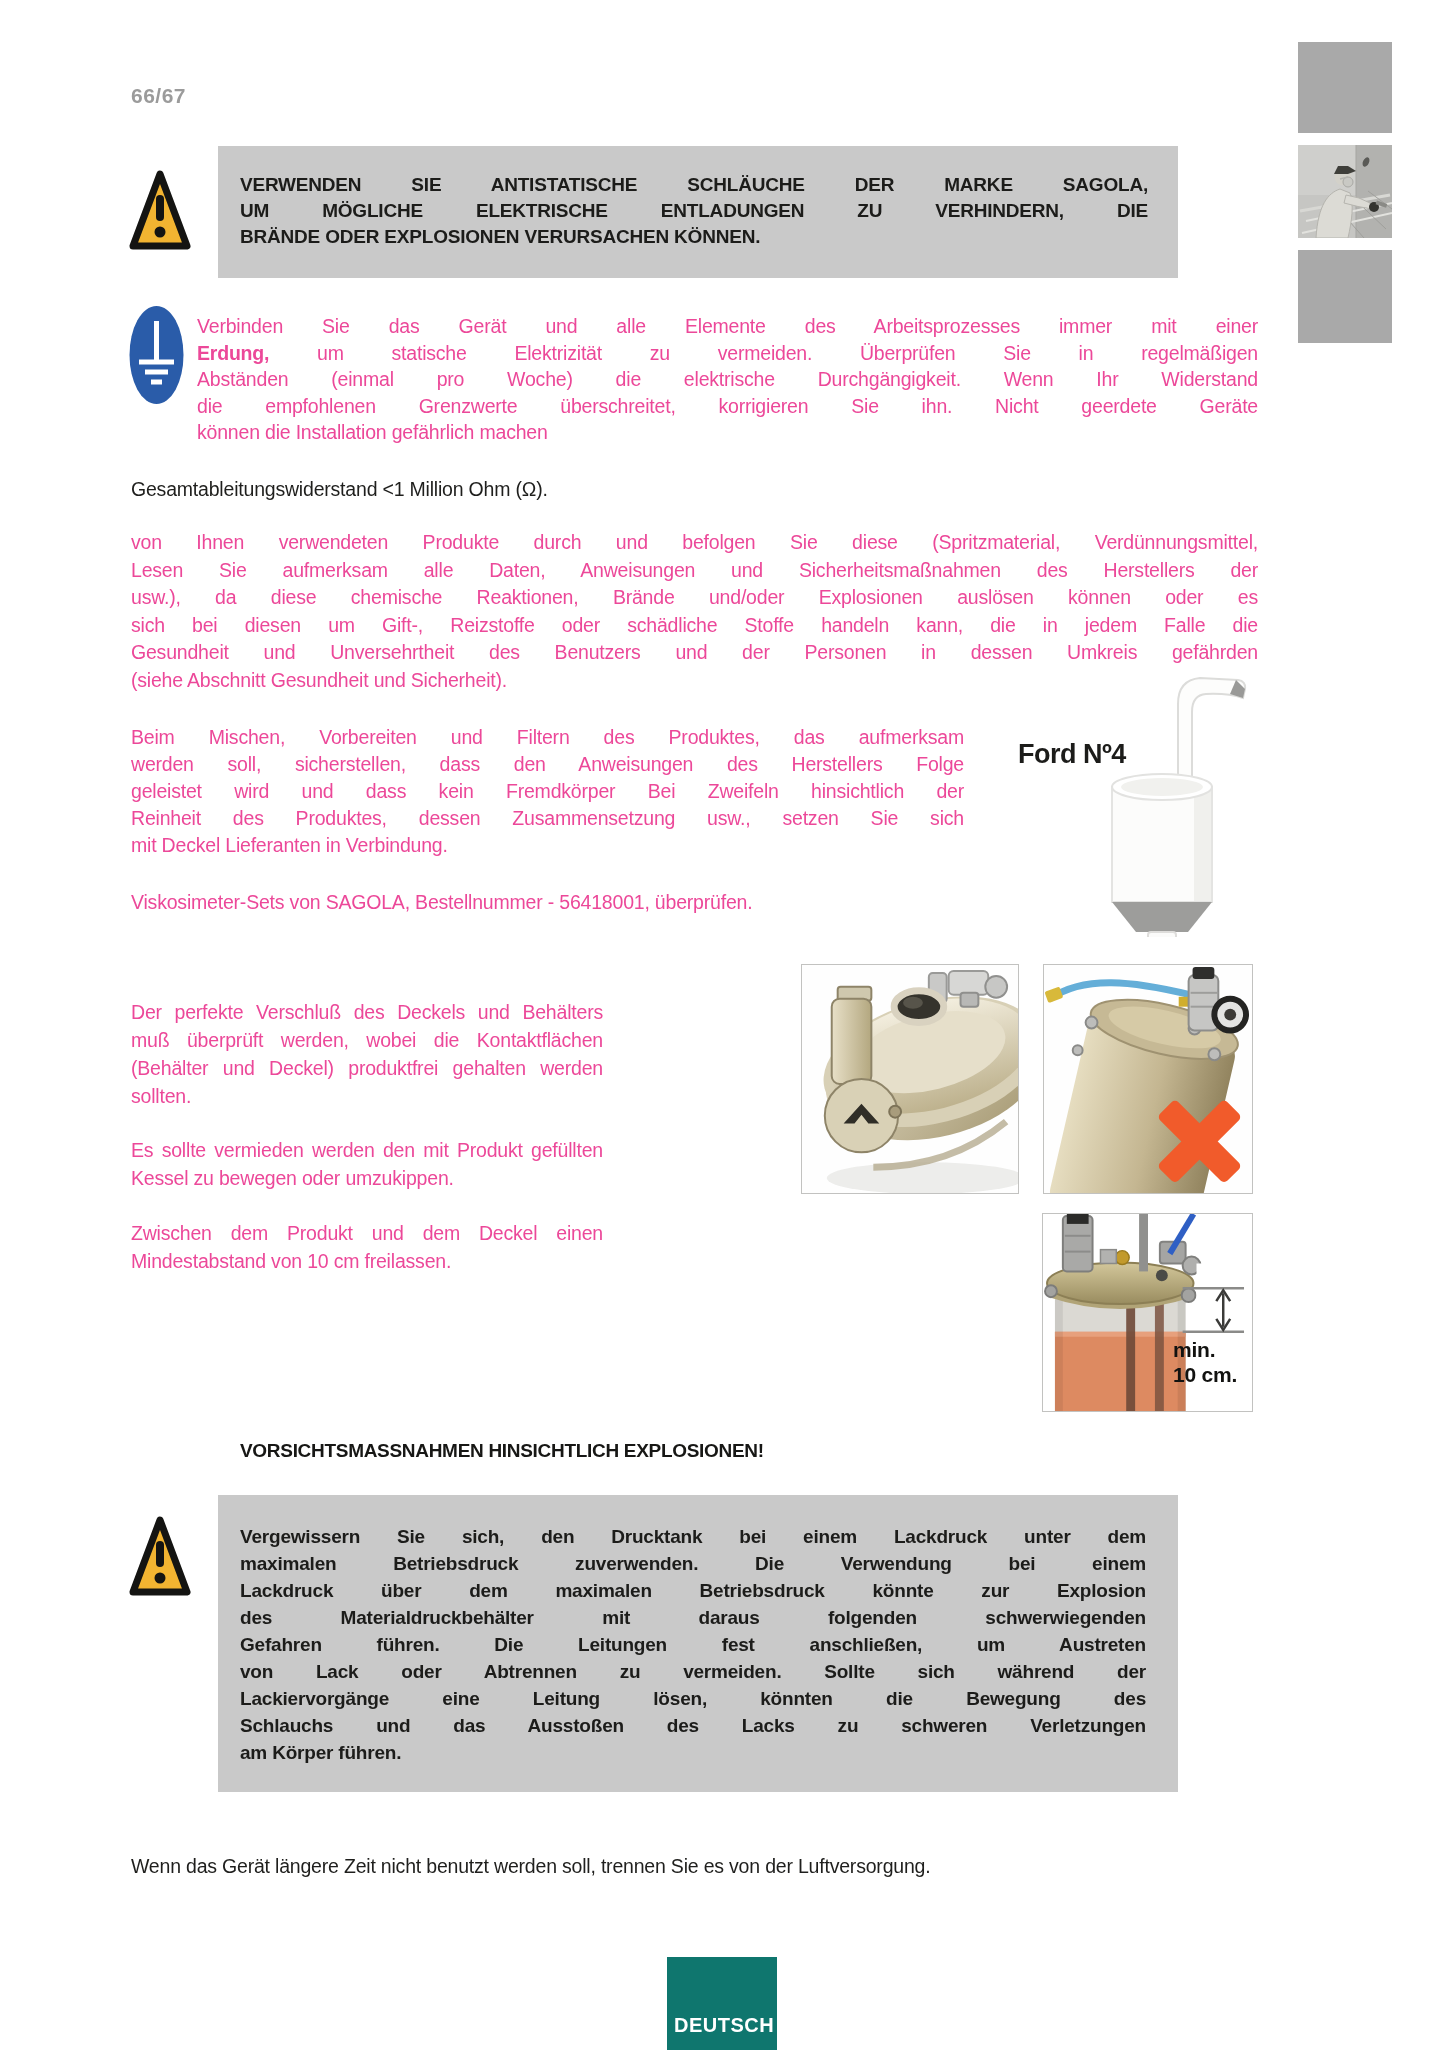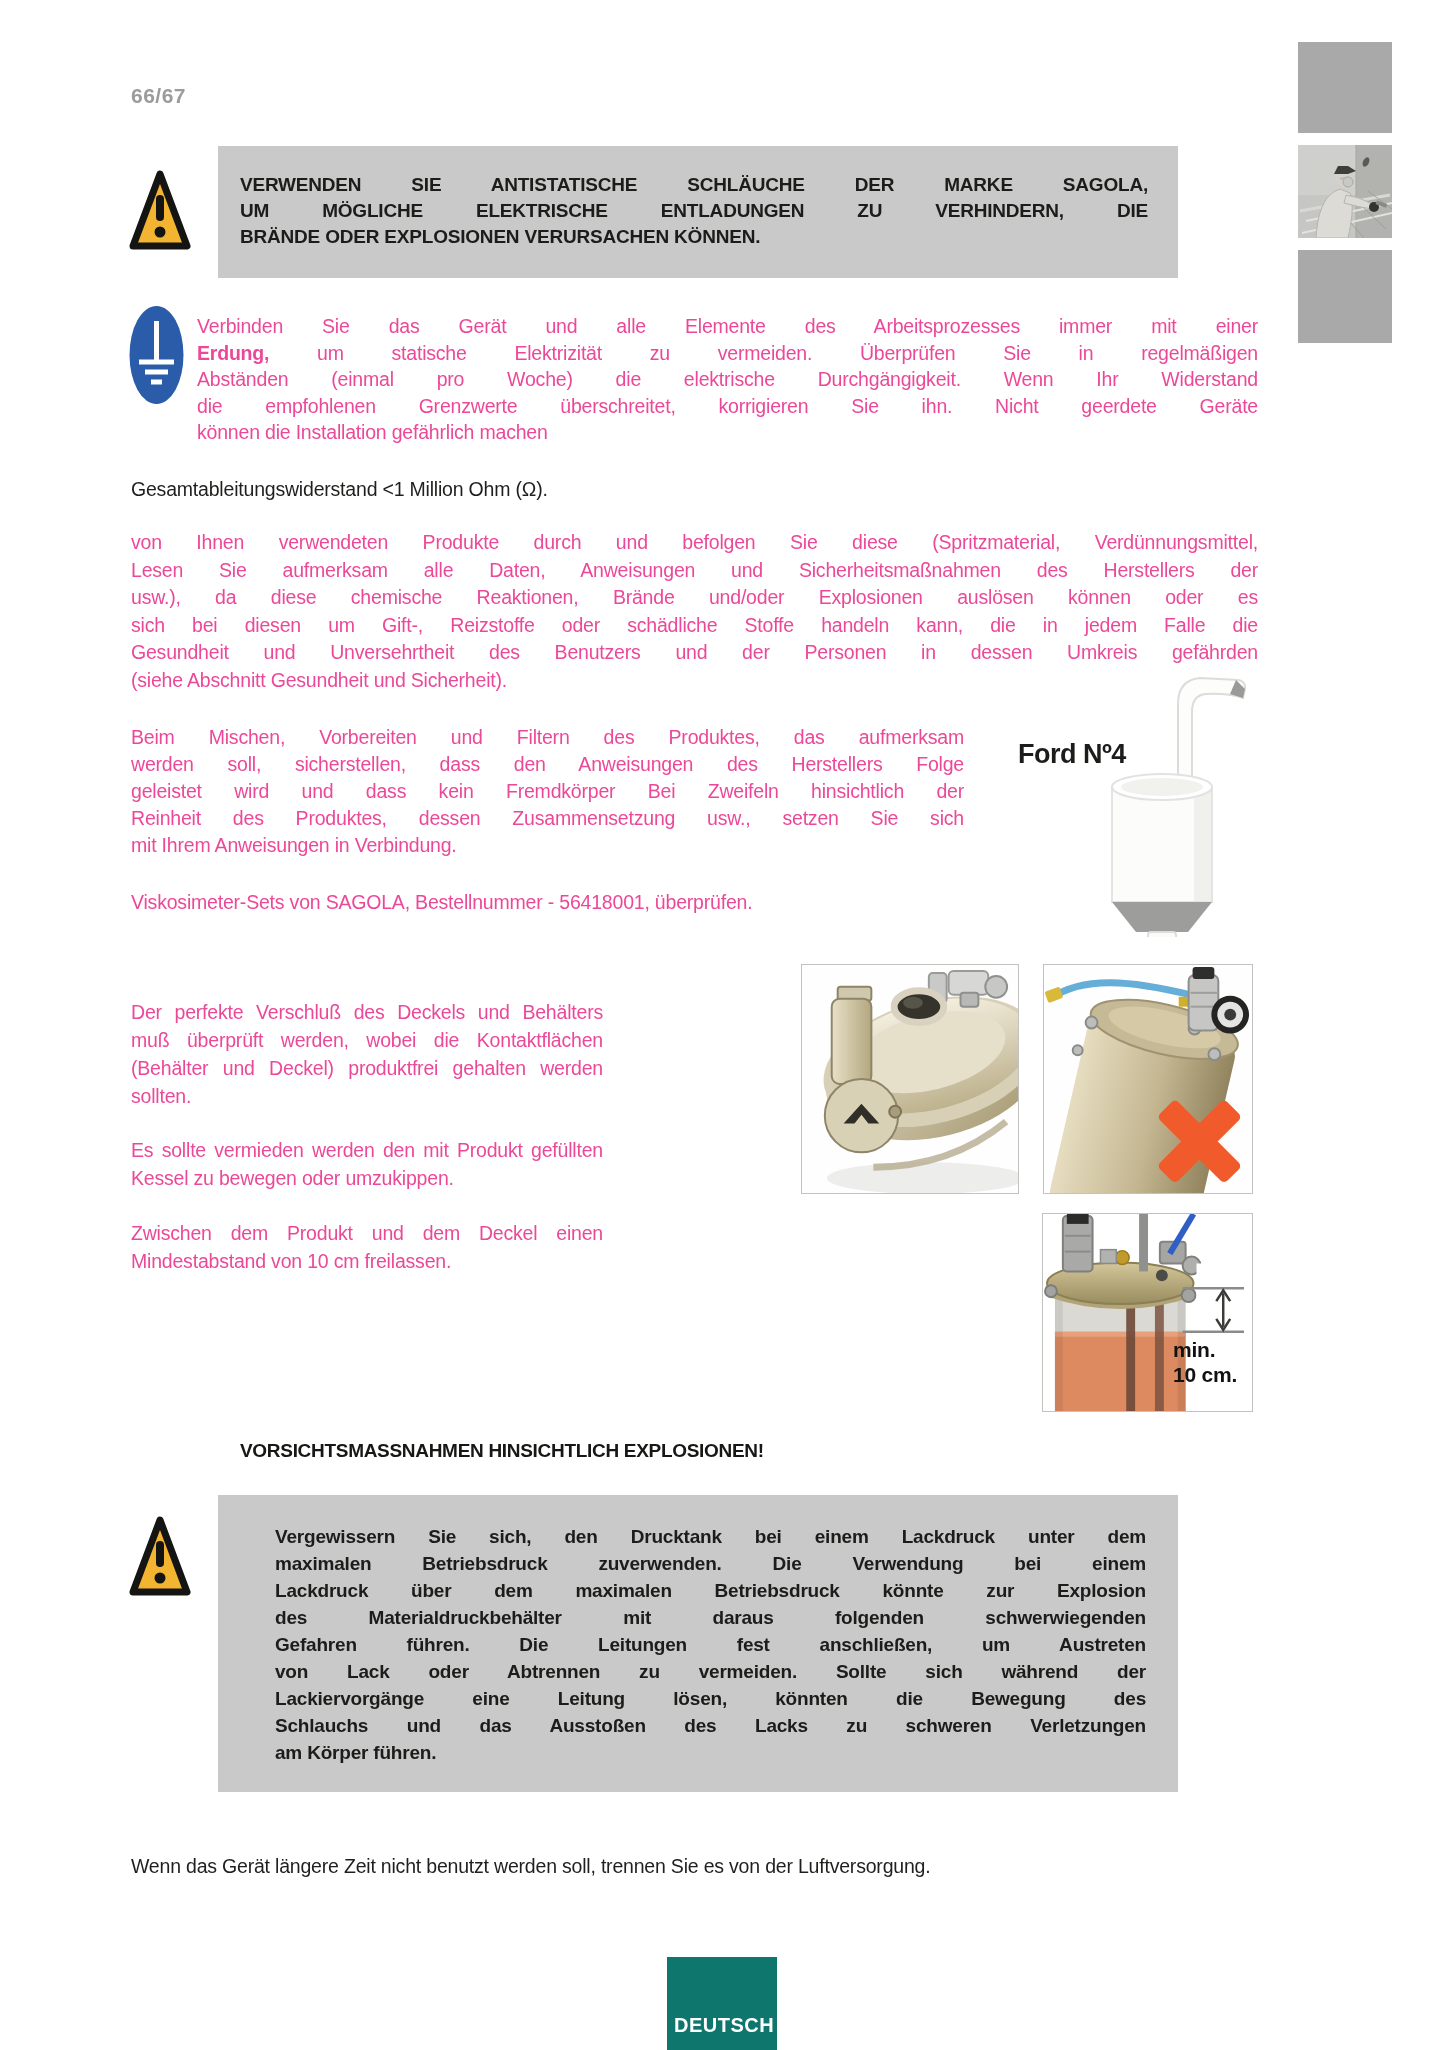--- a/index.html
+++ b/index.html
@@ -103,21 +103,21 @@
     <div class="jl">sich bei diesen um Gift-, Reizstoffe oder schädliche Stoffe handeln kann, die in jedem Falle die</div>
     <div class="jl">Gesundheit und Unversehrtheit des Benutzers und der Personen in dessen Umkreis gefährden</div>
     <div class="jl last">(siehe Abschnitt Gesundheit und Sicherheit).</div>
   </div>
 
   <div class="abs para body-par" style="left:131px;top:724px;width:833px;line-height:27px;">
     <div class="jl">Beim Mischen, Vorbereiten und Filtern des Produktes, das aufmerksam</div>
     <div class="jl">werden soll, sicherstellen, dass den Anweisungen des Herstellers Folge</div>
     <div class="jl">geleistet wird und dass kein Fremdkörper  Bei Zweifeln hinsichtlich der</div>
     <div class="jl">Reinheit des Produktes, dessen Zusammensetzung usw., setzen Sie sich</div>
-    <div class="jl last">mit Ihrem Anweisungen in Verbindung.</div>
+    <div class="jl last">mit Deckel Lieferanten in Verbindung.</div>
   </div>
 
   <div class="abs ford" style="left:1018px;top:739px;">Ford Nº4</div>
 
   <div class="abs" style="left:1100px;top:662px;width:160px;height:275px;">
     <svg viewBox="0 0 160 275" width="160" height="275">
       <path d="M78 245 L78 42 Q78 18 100 16 L138 18 Q146 19 145 27 L143 36 Q128 31 106 32 Q92 33 92 50 L92 245 Z" fill="#fdfdfc" stroke="#dcdcda" stroke-width="2"></path>
       <polygon points="136,18 145,27 143,36 130,32" fill="#9a9a98"></polygon>
       <rect x="12" y="125" width="100" height="115" fill="#fcfcfb" stroke="#e4e4e2" stroke-width="2"></rect>
       <rect x="94" y="127" width="17" height="112" fill="#f0f0ed"></rect>
@@ -274,21 +274,21 @@
 
   <div class="abs" style="left:128px;top:1512px;width:64px;height:88px;">
     <svg viewBox="0 0 64 88" width="64" height="88">
       <polygon points="32,8 59,80 5,80" fill="#F2B431" stroke="#141412" stroke-width="7" stroke-linejoin="round"></polygon>
       <rect x="28" y="29" width="8" height="26" rx="4" fill="#141412"></rect>
       <circle cx="32" cy="66" r="5.5" fill="#141412"></circle>
     </svg>
   </div>
 
   <div class="abs gray-box" style="left:218px;top:1495px;width:960px;height:297px;">
-    <div class="abs para box-text" style="left:22px;right:32px;top:28px;line-height:27px;margin-left:35px;">
+    <div class="abs para box-text" style="left:22px;right:32px;top:28px;line-height:27px;">
       <div class="jl">Vergewissern Sie sich, den Drucktank bei einem Lackdruck unter dem</div>
       <div class="jl">maximalen Betriebsdruck zuverwenden. Die Verwendung bei einem</div>
       <div class="jl">Lackdruck über dem maximalen Betriebsdruck könnte zur Explosion</div>
       <div class="jl">des Materialdruckbehälter mit daraus folgenden schwerwiegenden</div>
       <div class="jl">Gefahren führen. Die Leitungen fest anschließen, um Austreten</div>
       <div class="jl">von Lack oder Abtrennen zu vermeiden. Sollte sich während der</div>
       <div class="jl">Lackiervorgänge eine Leitung lösen, könnten die Bewegung des</div>
       <div class="jl">Schlauchs und das Ausstoßen des Lacks zu schweren Verletzungen</div>
       <div class="jl last">am Körper führen.</div>
     </div>

